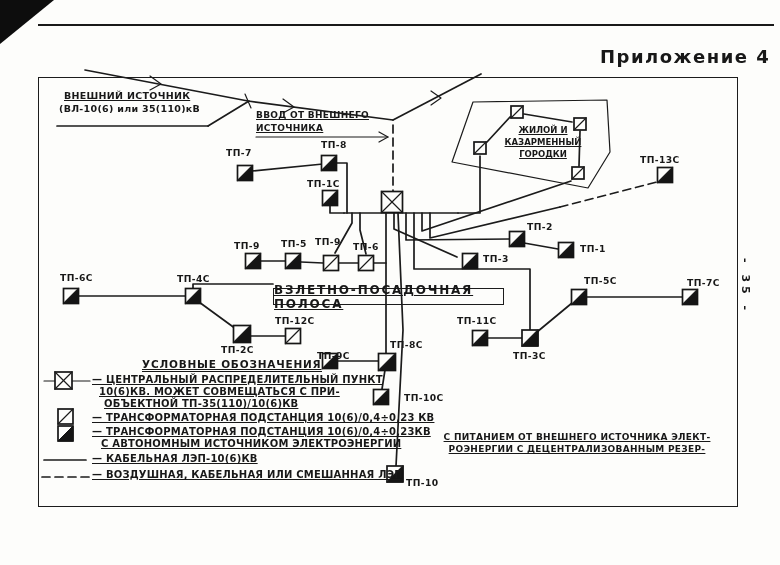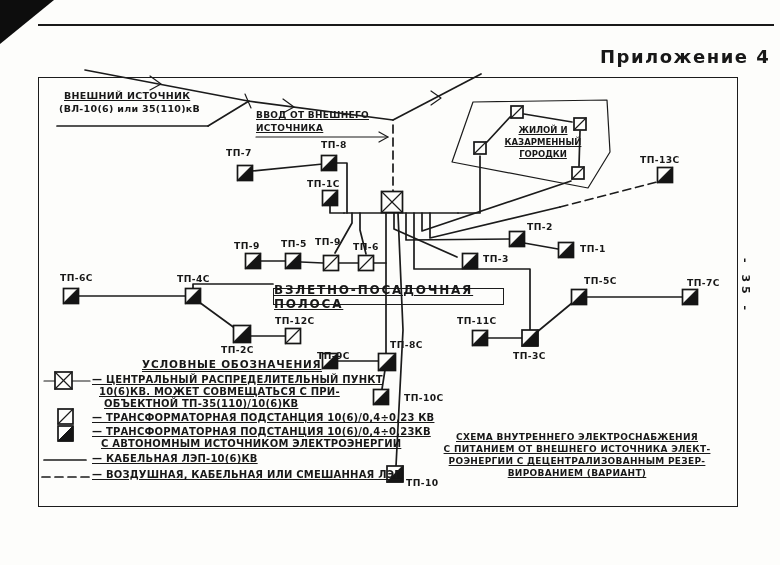--- a/index.html
+++ b/index.html
@@ -284,17 +284,15 @@
   </g>
   <g>
     <rect class="sq" x="58" y="426" width="15" height="15"></rect>
     <polygon class="fillb" points="58,441 73,426 73,441"></polygon>
   </g>
   <line class="ln" x1="44" y1="460" x2="86" y2="460"></line>
   <line class="ln dash" x1="42" y1="477" x2="90" y2="477"></line>
 </svg>
 
 <div id="caption" class="abs caps">
-  <div>Схема внутреннего электроснабжения</div>
   <div>с питанием от внешнего источника элект-</div>
   <div>роэнергии с децентрализованным резер-</div>
-  <div>вированием (Вариант)</div>
 </div>
 
 </body></html>

